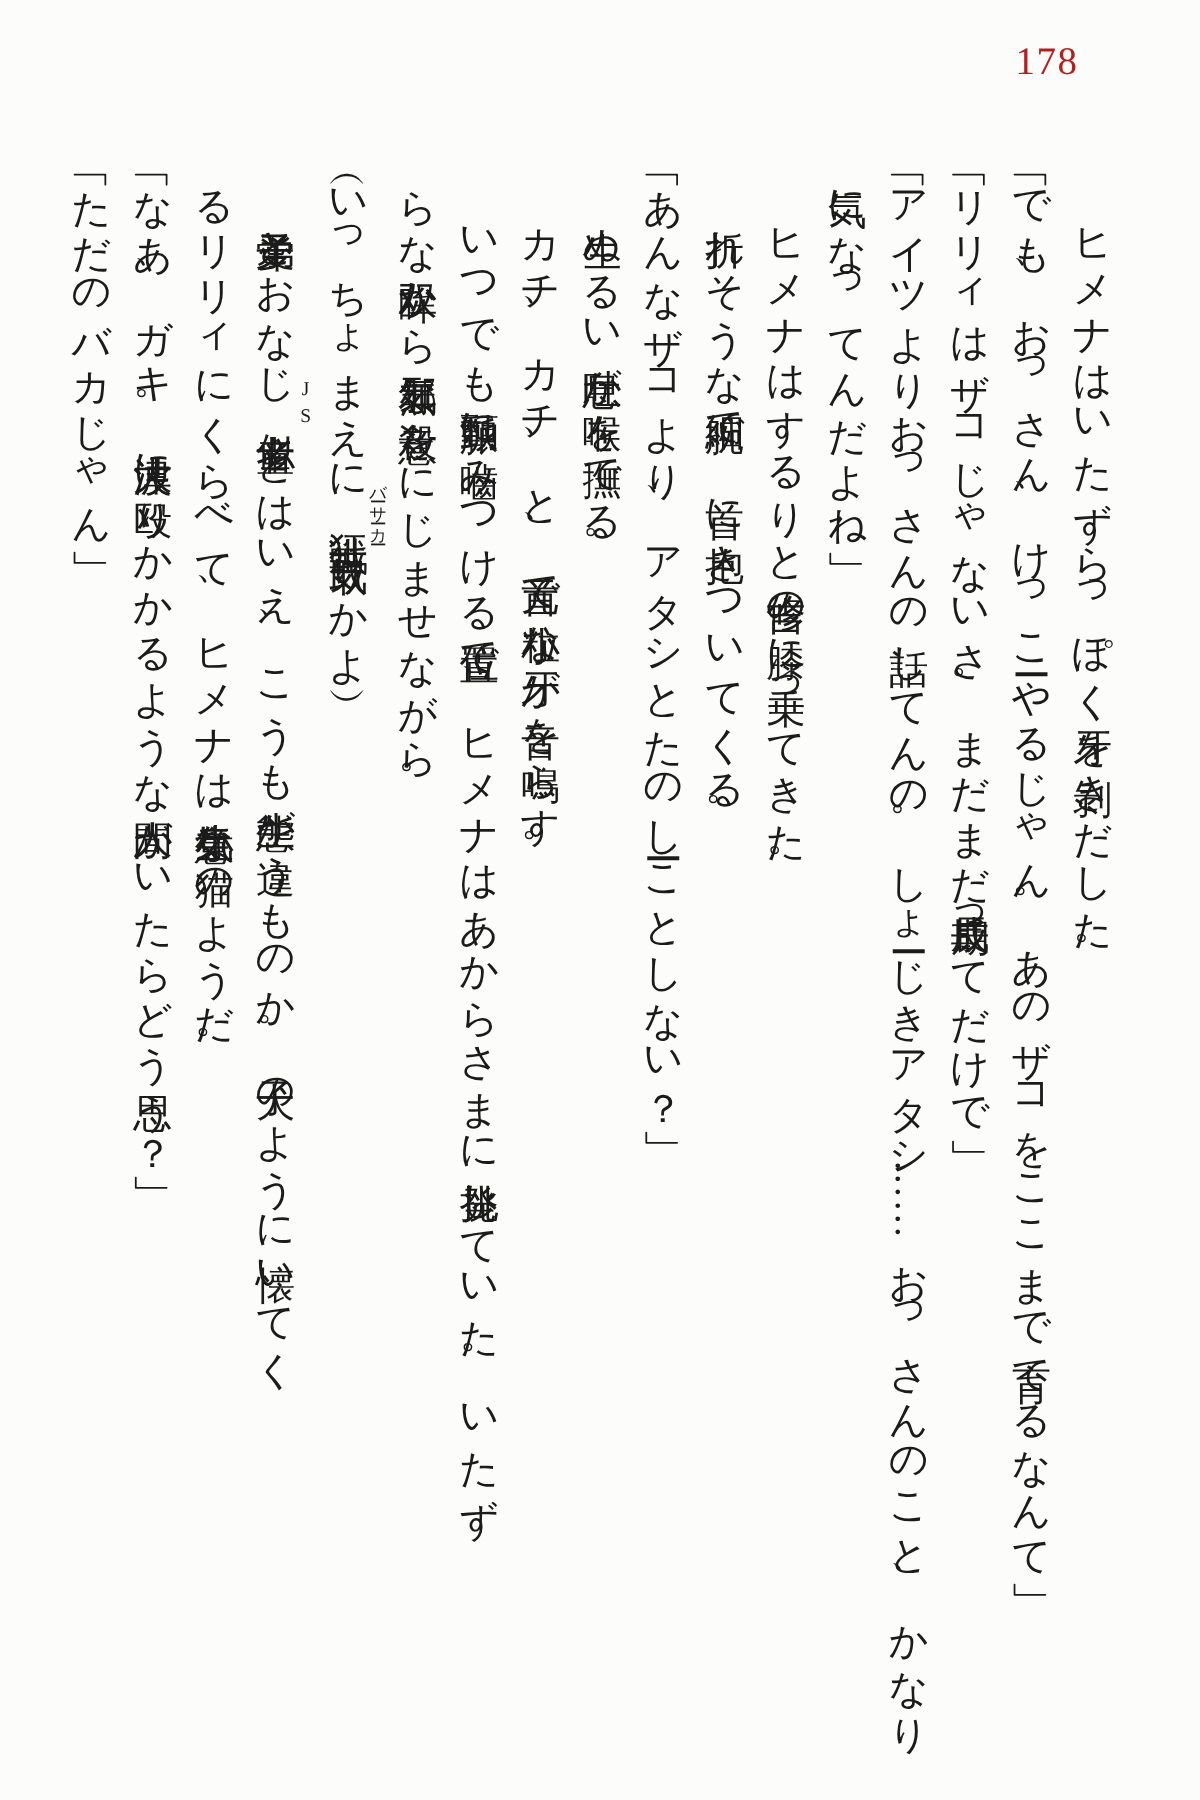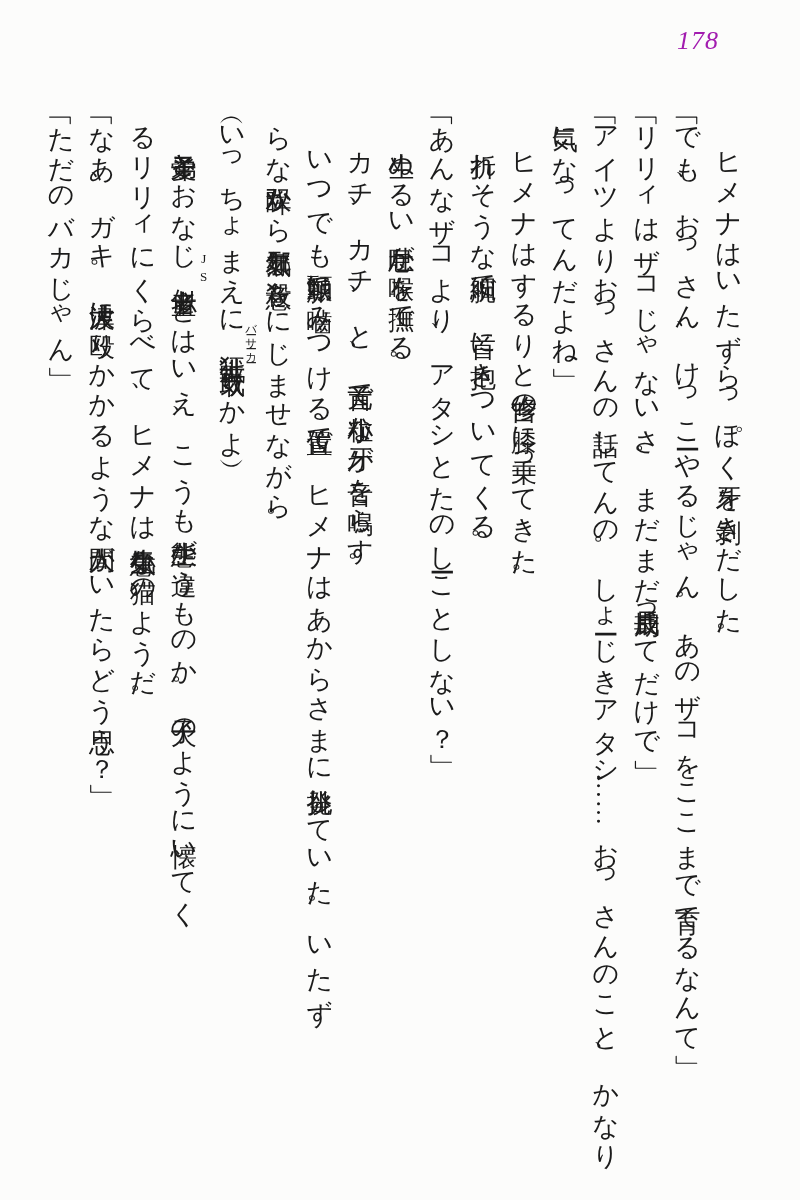--- a/index.html
+++ b/index.html
@@ -16,23 +16,22 @@
     height: 1200px;
     background: #fcfcfb;
     color: #1b1b1b;
     font-family: "Liberation Serif", "DejaVu Serif", serif;
   }
   .page-number {
     position: absolute;
     top: 26px;
     left: 677px;
     font-size: 26px;
-    font-style: italic;
     letter-spacing: 1px;
-    color: #a21caf;
+    color: #b91c1c;
   }
   .text-area {
     position: absolute;
     top: 108px;
     right: 52px;
     height: 1016px;
     writing-mode: vertical-rl;
     -webkit-writing-mode: vertical-rl;
     text-orientation: mixed;
     font-size: 26px;

